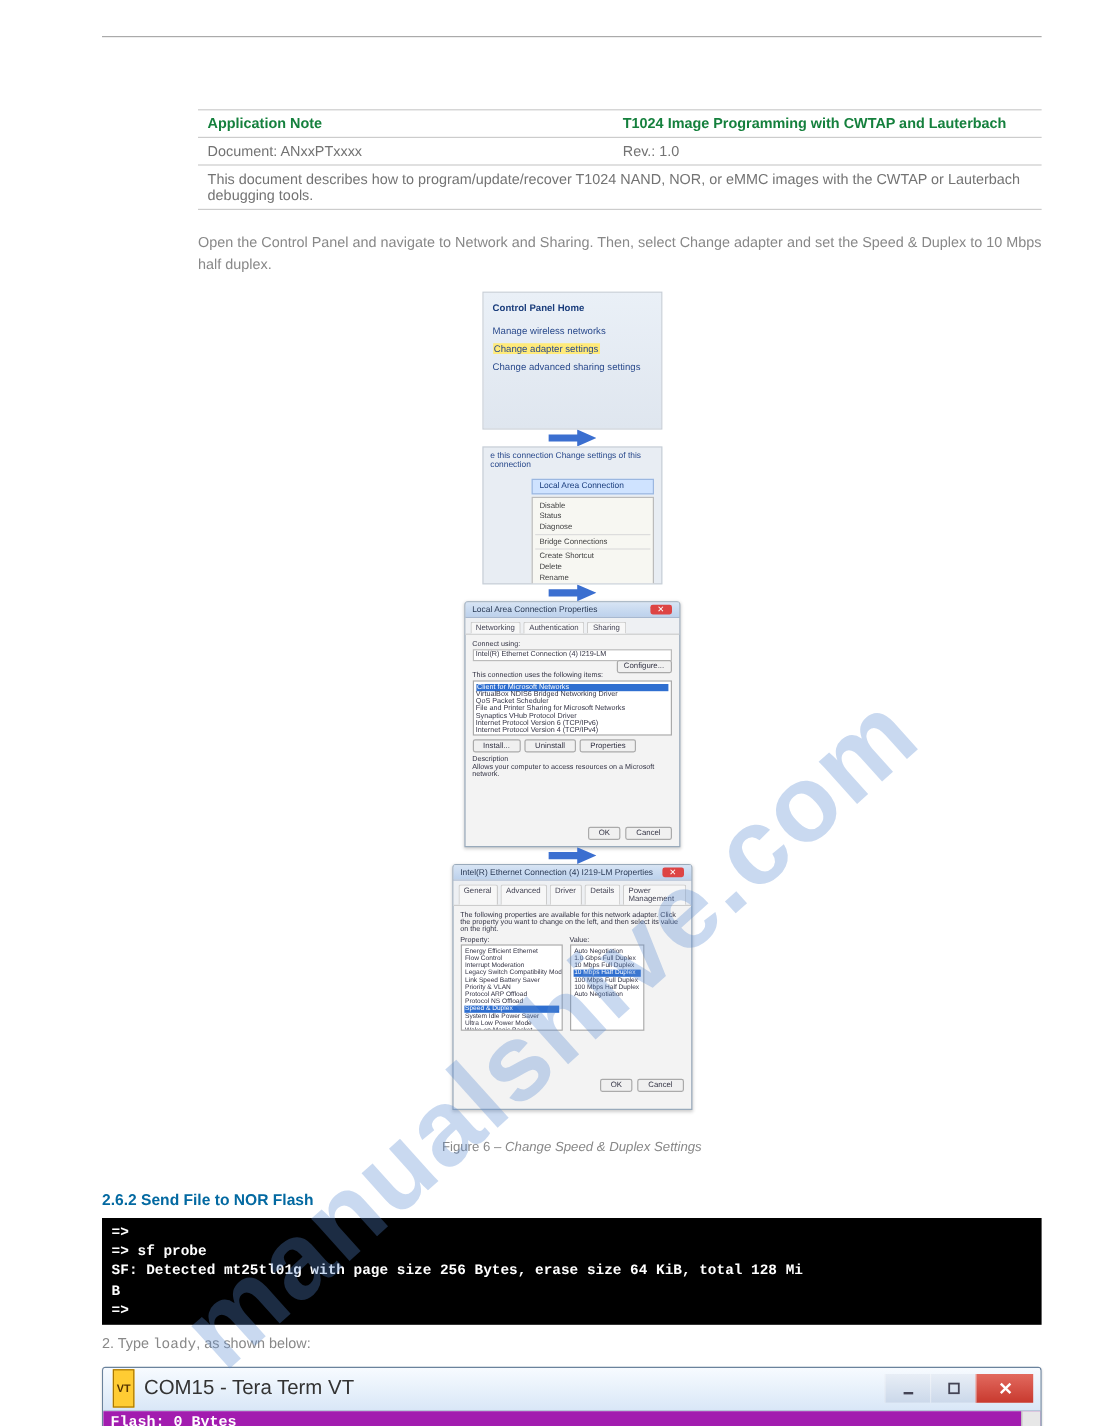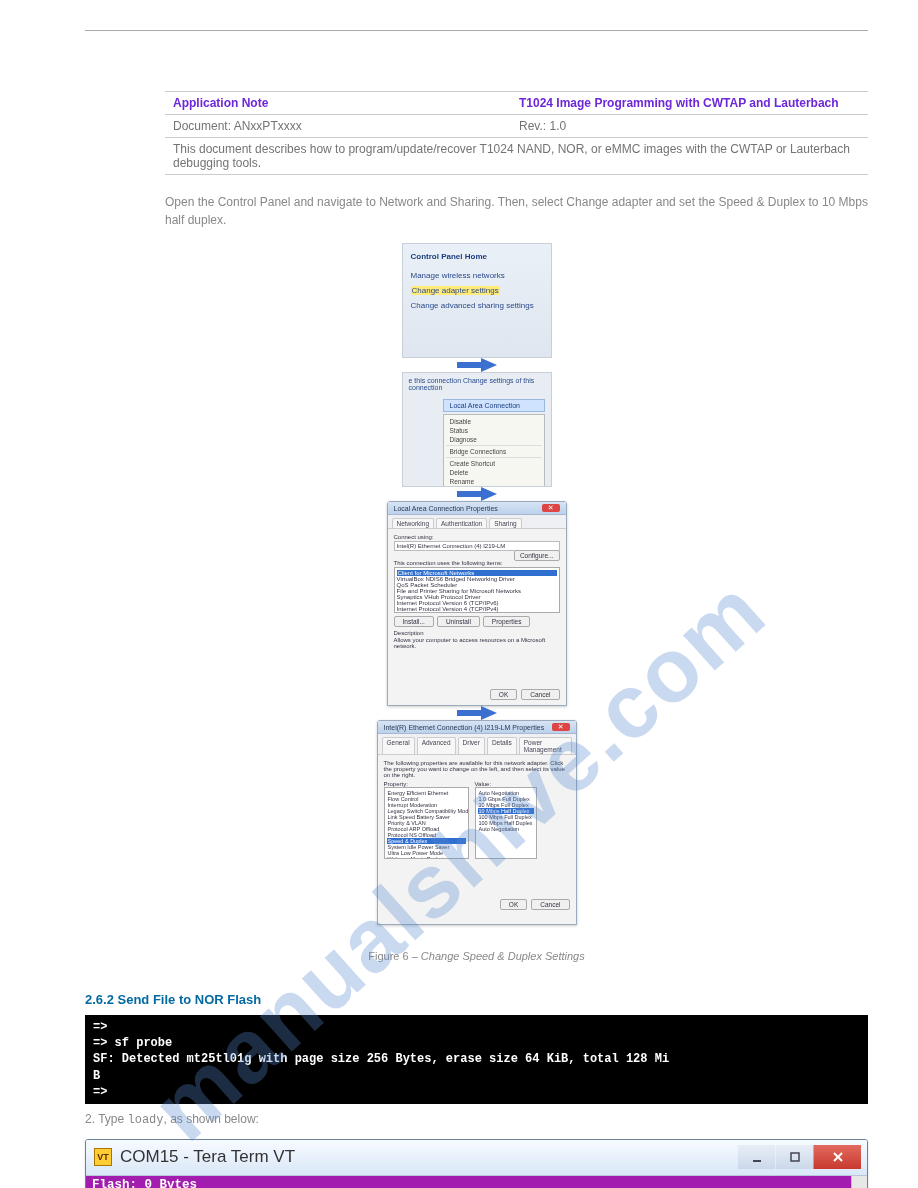--- a/index.html
+++ b/index.html
@@ -22,21 +22,21 @@
     border-top: 1px solid #aaa;
     margin-bottom: 60px;
   }
   .header-block {
     padding-left: 80px;
   }
   .table-header {
     display: flex;
     font-weight: bold;
     font-size: 12px;
-    color: #6d28d9;
+    color: #15803d;
     padding: 4px 8px;
   }
   .table-row {
     display: flex;
     color: #737373;
     font-size: 12px;
     padding: 4px 8px;
   }
   .col-a { width: 310px; }
   .col-b { flex: 1; margin-left: 36px; }
@@ -179,21 +179,21 @@
     background: linear-gradient(#f7fbff,#d9e7f7);
     display: flex; align-items: center; justify-content: space-between;
     padding: 4px 6px 4px 8px; height: 36px;
     border-bottom: 1px solid #b7c6da;
   }
   .tera-title .left {
     display: flex; align-items: center; gap: 8px;
     font-size: 17px; color: #333;
   }
   .tera-title .vt-icon {
-    width: 18px; height: 18px; background: #ffcc33; border: 1px solid #aa7700;
+    width: 18px; height: 32px; background: #ffcc33; border: 1px solid #aa7700;
     display: flex; align-items: center; justify-content: center;
     font-size: 9px; font-weight: bold; color: #553300;
   }
   .tera-title .winbtns { display: flex; }
   .tera-title .wb {
     width: 38px; height: 24px;
     display: flex; align-items: center; justify-content: center;
     border-left: 1px solid rgba(255,255,255,.4);
   }
   .wb.min { background: linear-gradient(#e8eef6,#cbd8ea); }

